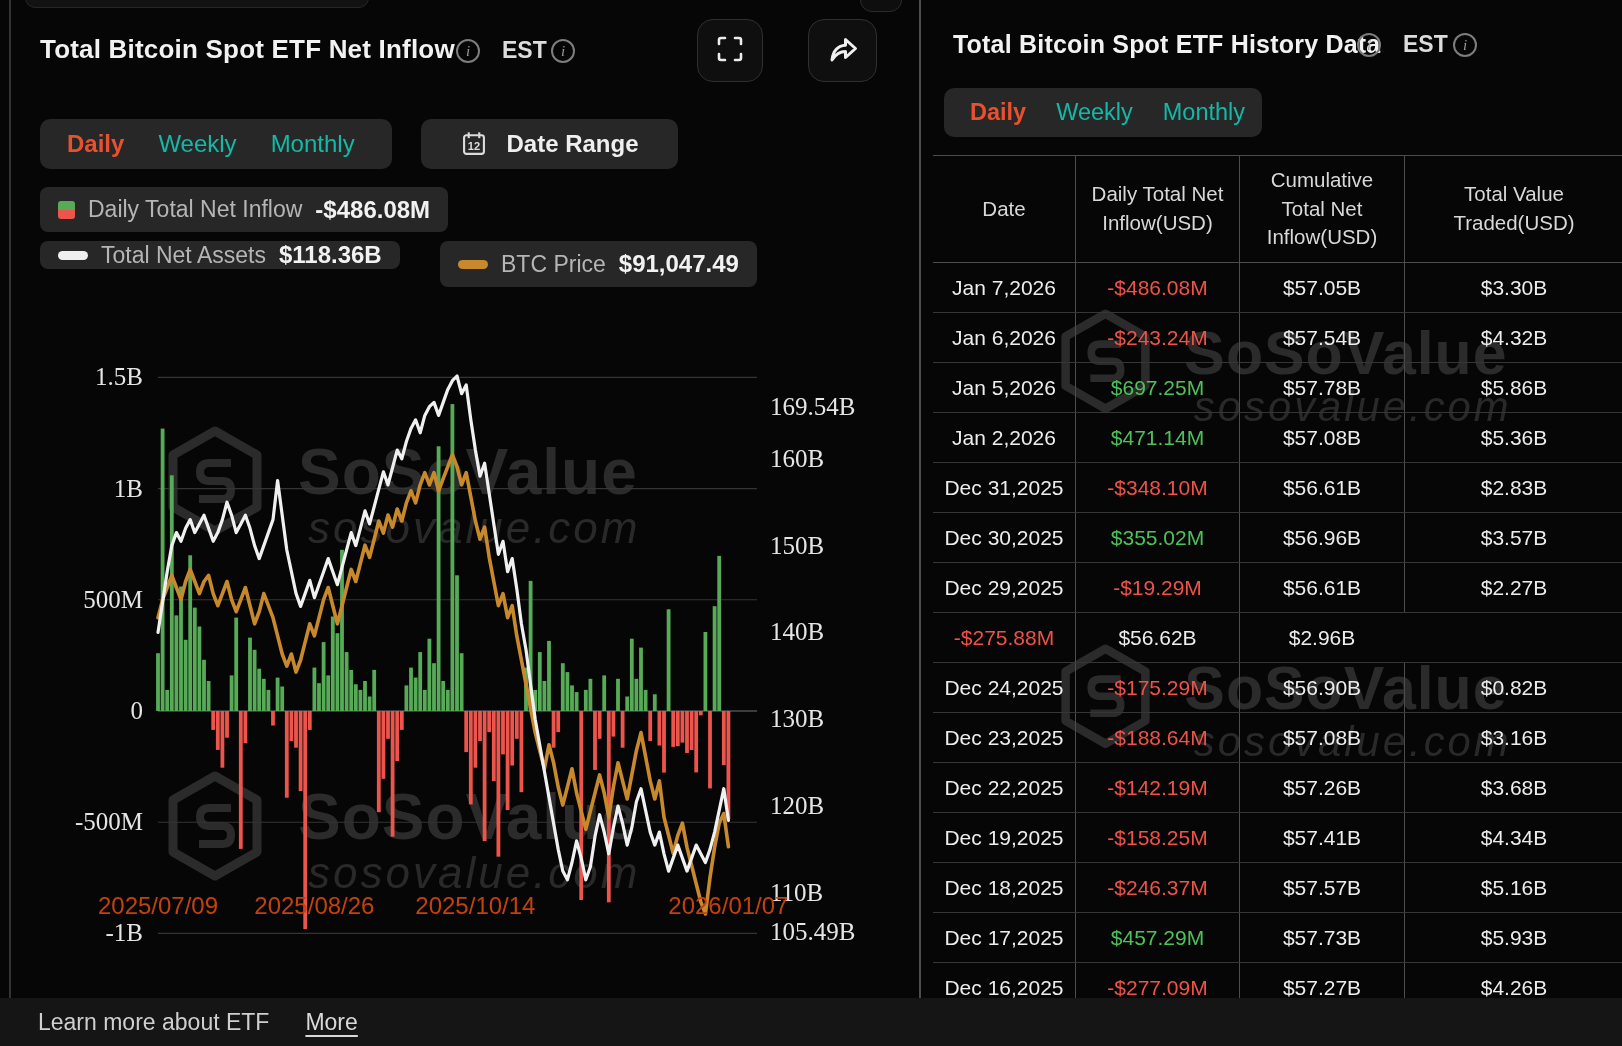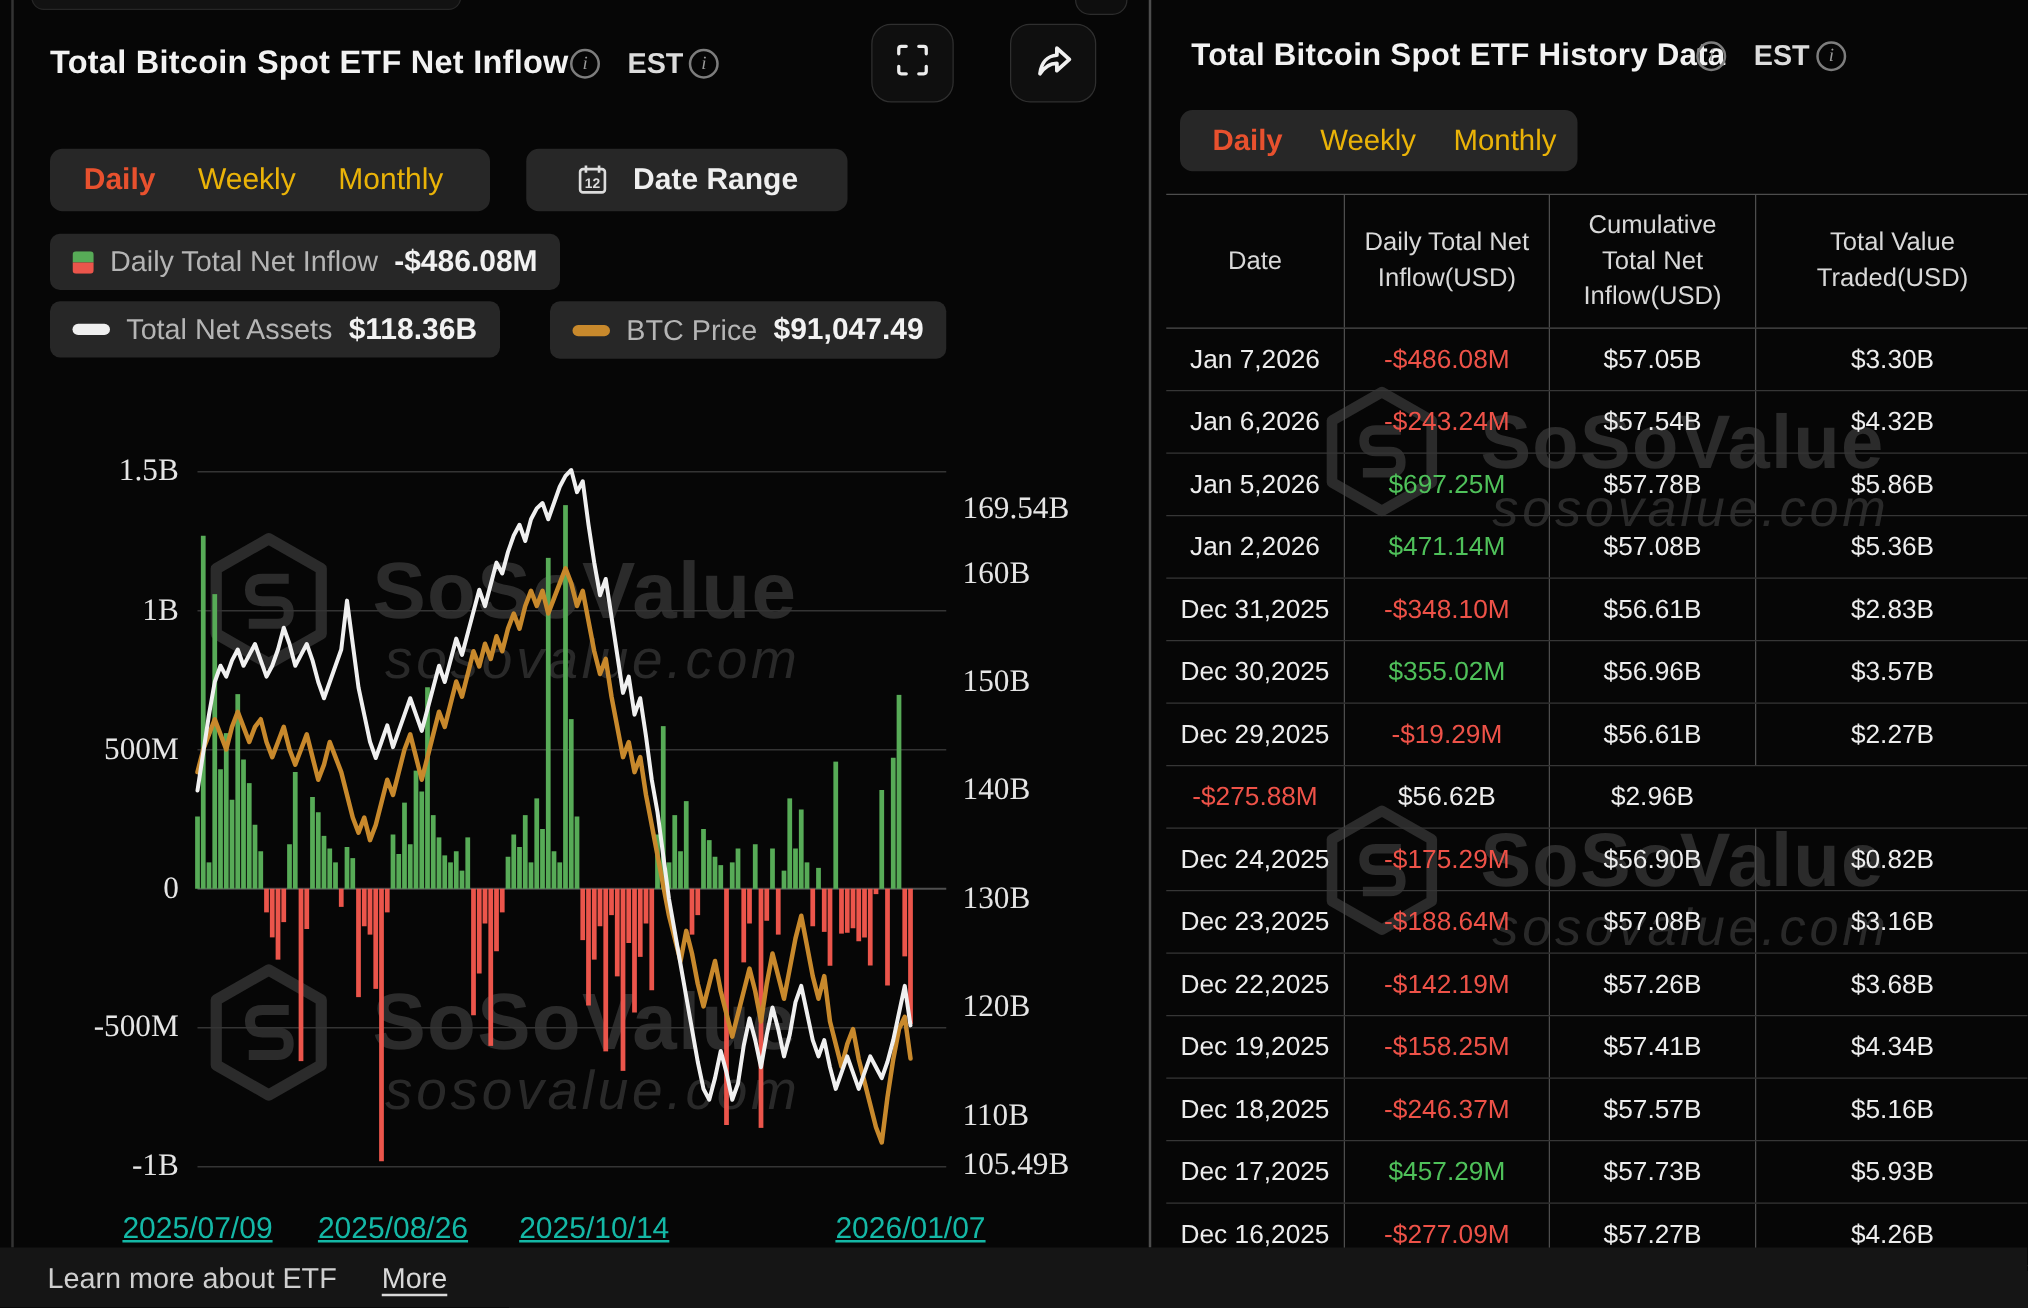--- a/index.html
+++ b/index.html
@@ -17,39 +17,39 @@
   .panel-title{color:#f2f2f2;font-size:26px;font-weight:700;letter-spacing:.2px;white-space:nowrap;}
   .est{color:#dcdcdc;font-size:23px;font-weight:600;}
   .info-icon{width:24px;height:24px;border:2px solid #7d7d7d;border-radius:50%;color:#9a9a9a;
     display:flex;align-items:center;justify-content:center;font-family:"Liberation Serif",serif;
     font-size:15px;font-style:italic;box-sizing:border-box;}
   .icon-btn{width:66px;height:63px;border:1.5px solid #2f2f2f;border-radius:16px;background:#0f0f0f;
     display:flex;align-items:center;justify-content:center;box-sizing:border-box;}
 
   
   .tab-bar{background:#272727;border-radius:10px;display:flex;align-items:center;gap:34px;padding:0 27px;box-sizing:border-box;}
-  .tab{font-size:24px;font-weight:500;color:#eab308;white-space:nowrap;}
+  .tab{font-size:24px;font-weight:500;color:#14b8a6;white-space:nowrap;}
   .tab.active{color:#e8512e;font-weight:600;}
   .daterange-btn{background:#272727;border-radius:10px;display:flex;align-items:center;justify-content:center;gap:18px;}
   .daterange-btn span{color:#efefef;font-size:24px;font-weight:700;}
 
   
   .legend-badge{background:#272727;border-radius:8px;display:flex;align-items:center;gap:13px;padding:0 18px;box-sizing:border-box;}
   .legend-badge .lbl{color:#b5b5b5;font-size:23px;}
   .legend-badge .val{color:#f2f2f2;font-size:24px;font-weight:700;}
   .swatch-split{width:17px;height:18px;border-radius:3px;overflow:hidden;display:flex;flex-direction:column;}
   .swatch-split .g{flex:1;background:#57ab57;}
   .swatch-split .r{flex:1;background:#eb554b;}
   .swatch-dash{width:30px;height:9px;border-radius:5px;}
 
   
   .ax-label{position:absolute;color:#e5e5e5;font-family:"Liberation Serif","DejaVu Serif",serif;font-size:25px;white-space:nowrap;transform:translateY(-50%);}
   .ax-left{width:143px;text-align:right;left:0;}
   .ax-right{left:770px;text-align:left;}
-  .x-label{position:absolute;color:#14b8a6;font-size:24px;white-space:nowrap;transform:translateX(-50%);top:969px;text-decoration:underline;}
+  .x-label{position:absolute;color:#c2410c;font-size:24px;white-space:nowrap;transform:translateX(-50%);top:892px;}
 
   
   .wm{position:absolute;color:#2b2b2b;pointer-events:none;z-index:0;}
   .wm-brand{font-size:64px;font-weight:800;letter-spacing:1px;}
   .wm-domain{font-size:44px;font-style:italic;letter-spacing:3px;color:#292929;}
 
   
   #table-wrap{left:933px;top:155px;width:690px;z-index:1;}
   .t-header{display:grid;grid-template-columns:142px 164px 165px 219px;border-top:1.5px solid #4d4d4d;border-bottom:1.5px solid #4d4d4d;height:108px;box-sizing:border-box;}
   .t-header .hcell{display:flex;align-items:center;justify-content:center;text-align:center;
@@ -121,21 +121,21 @@
     </div>
 
     <div class="abs legend-badge" style="left:40px;top:187px;height:45px;">
       <span class="swatch-split">
           <span class="g"></span>
           <span class="r"></span>
         </span>
       <span class="lbl">Daily Total Net Inflow</span>
       <span class="val">-$486.08M</span>
     </div>
-    <div class="abs legend-badge" style="left:40px;top:241px;height:45px;">
+    <div class="abs legend-badge" style="left:40px;top:241px;height:28px;">
       <span class="swatch-dash" style="background:#efefef;"></span>
       <span class="lbl">Total Net Assets</span>
       <span class="val">$118.36B</span>
     </div>
     <div class="abs legend-badge" style="left:440px;top:241px;height:46px;">
       <span class="swatch-dash" style="background:#c8892c;"></span>
       <span class="lbl">BTC Price</span>
       <span class="val">$91,047.49</span>
     </div>
 

